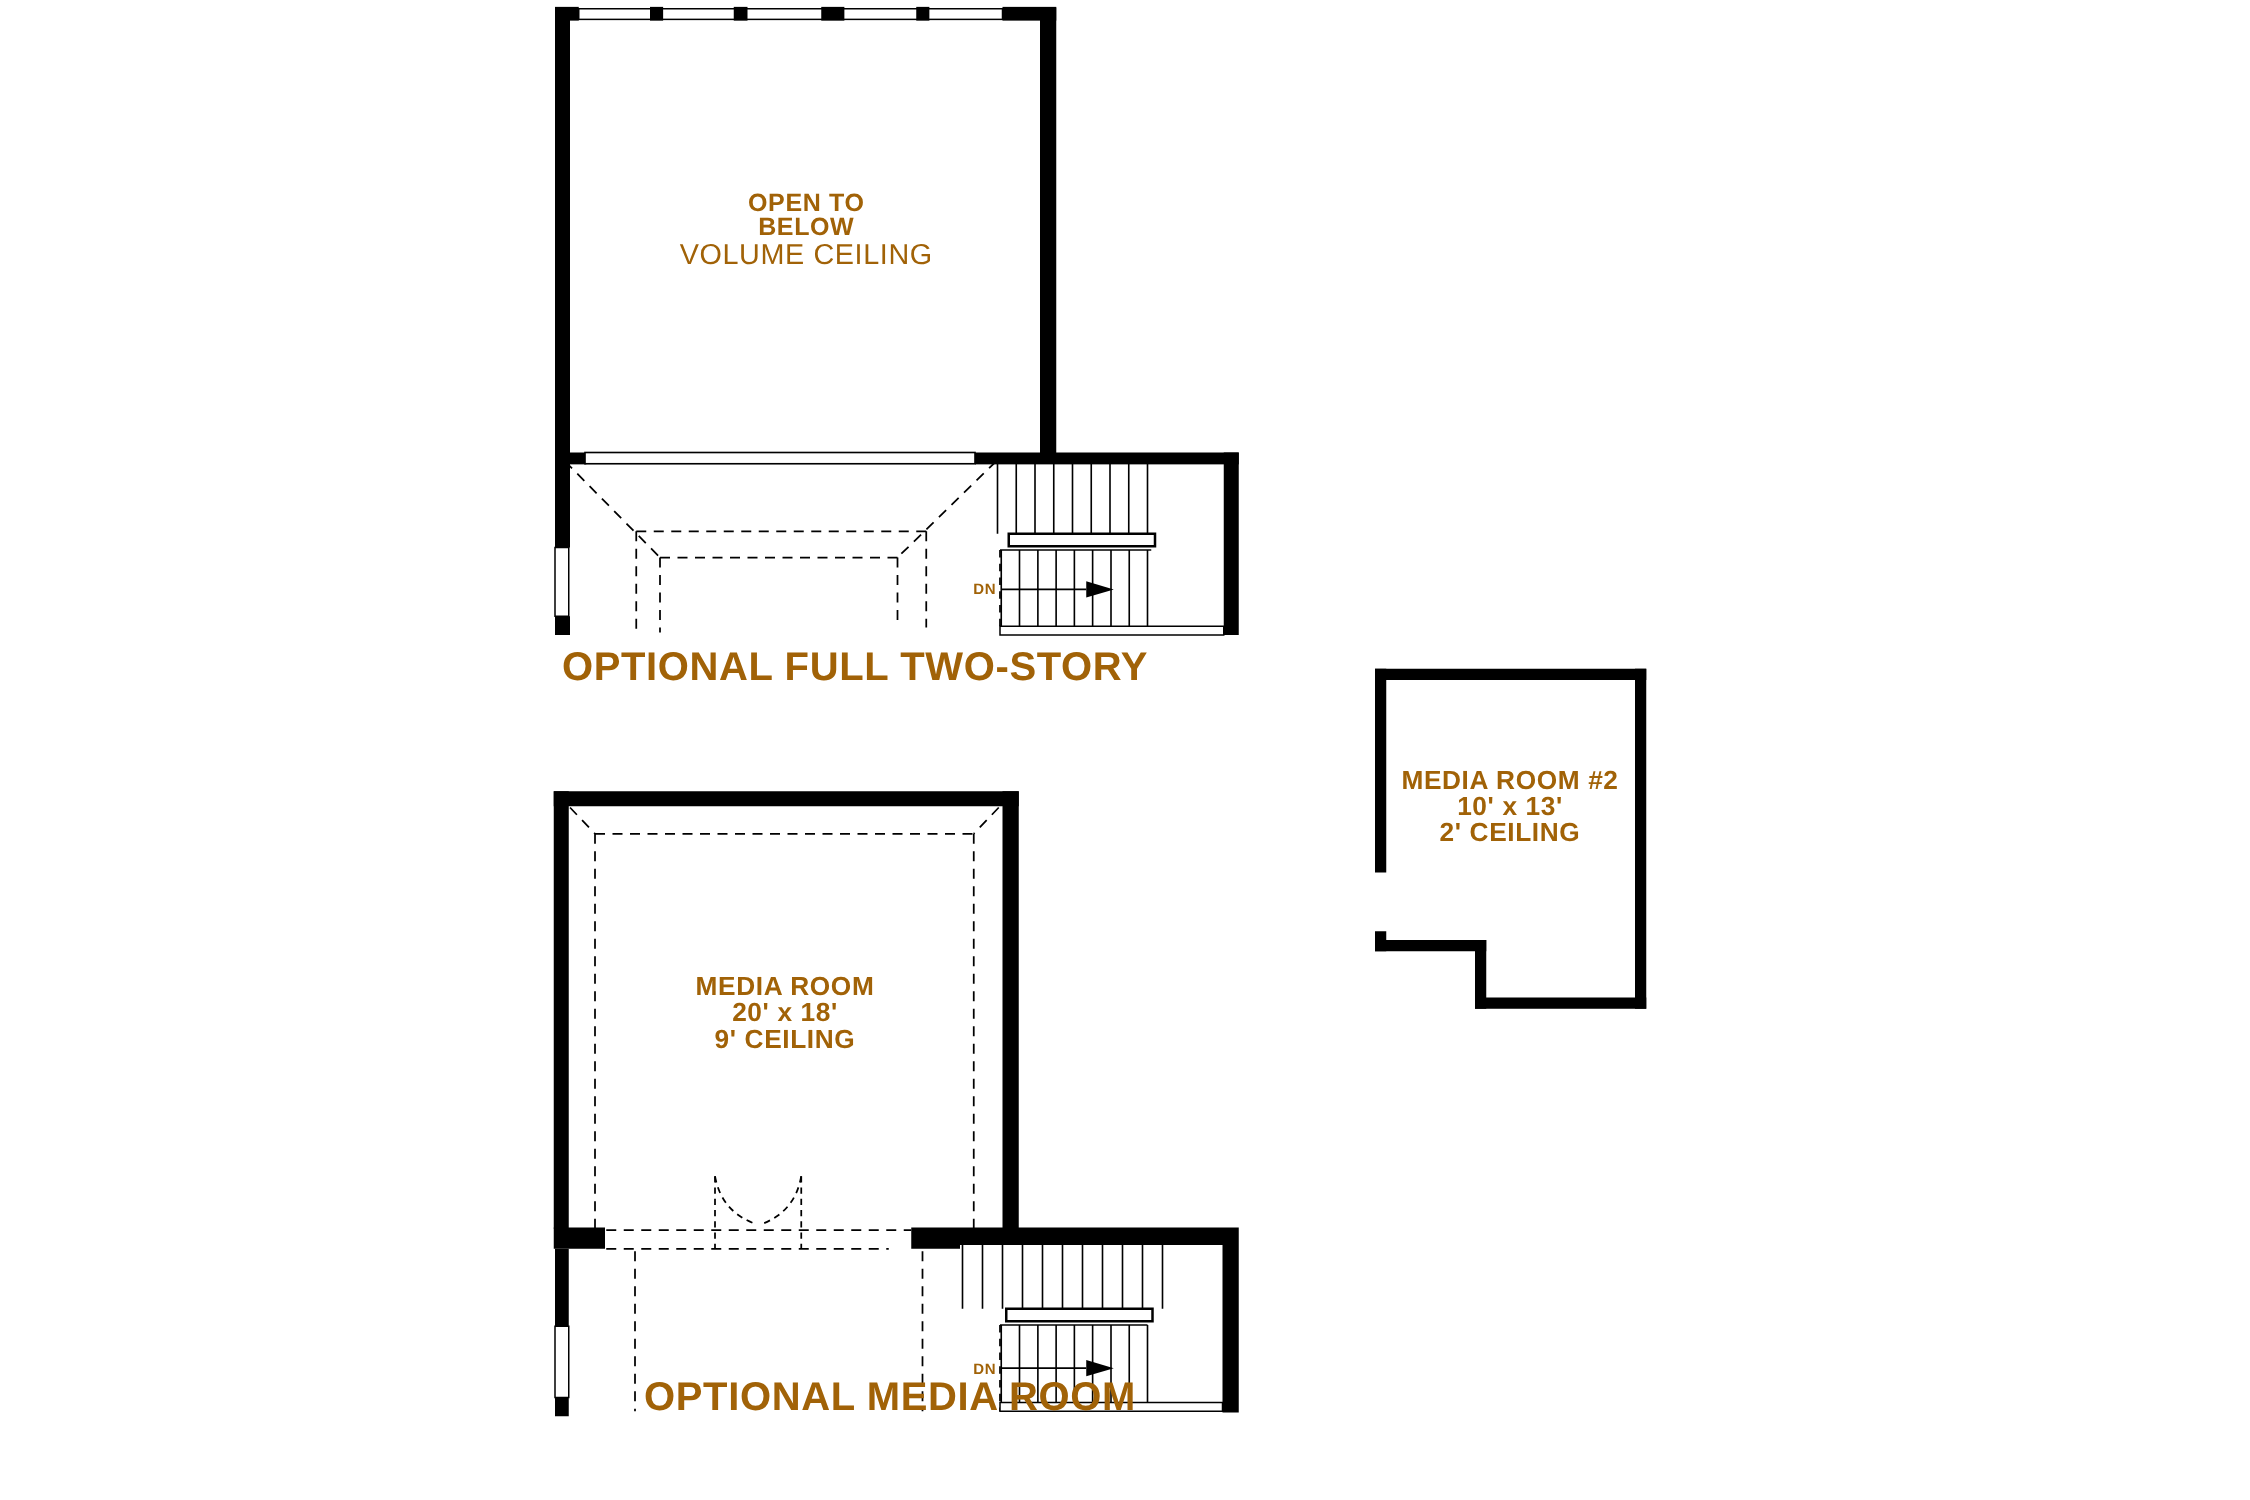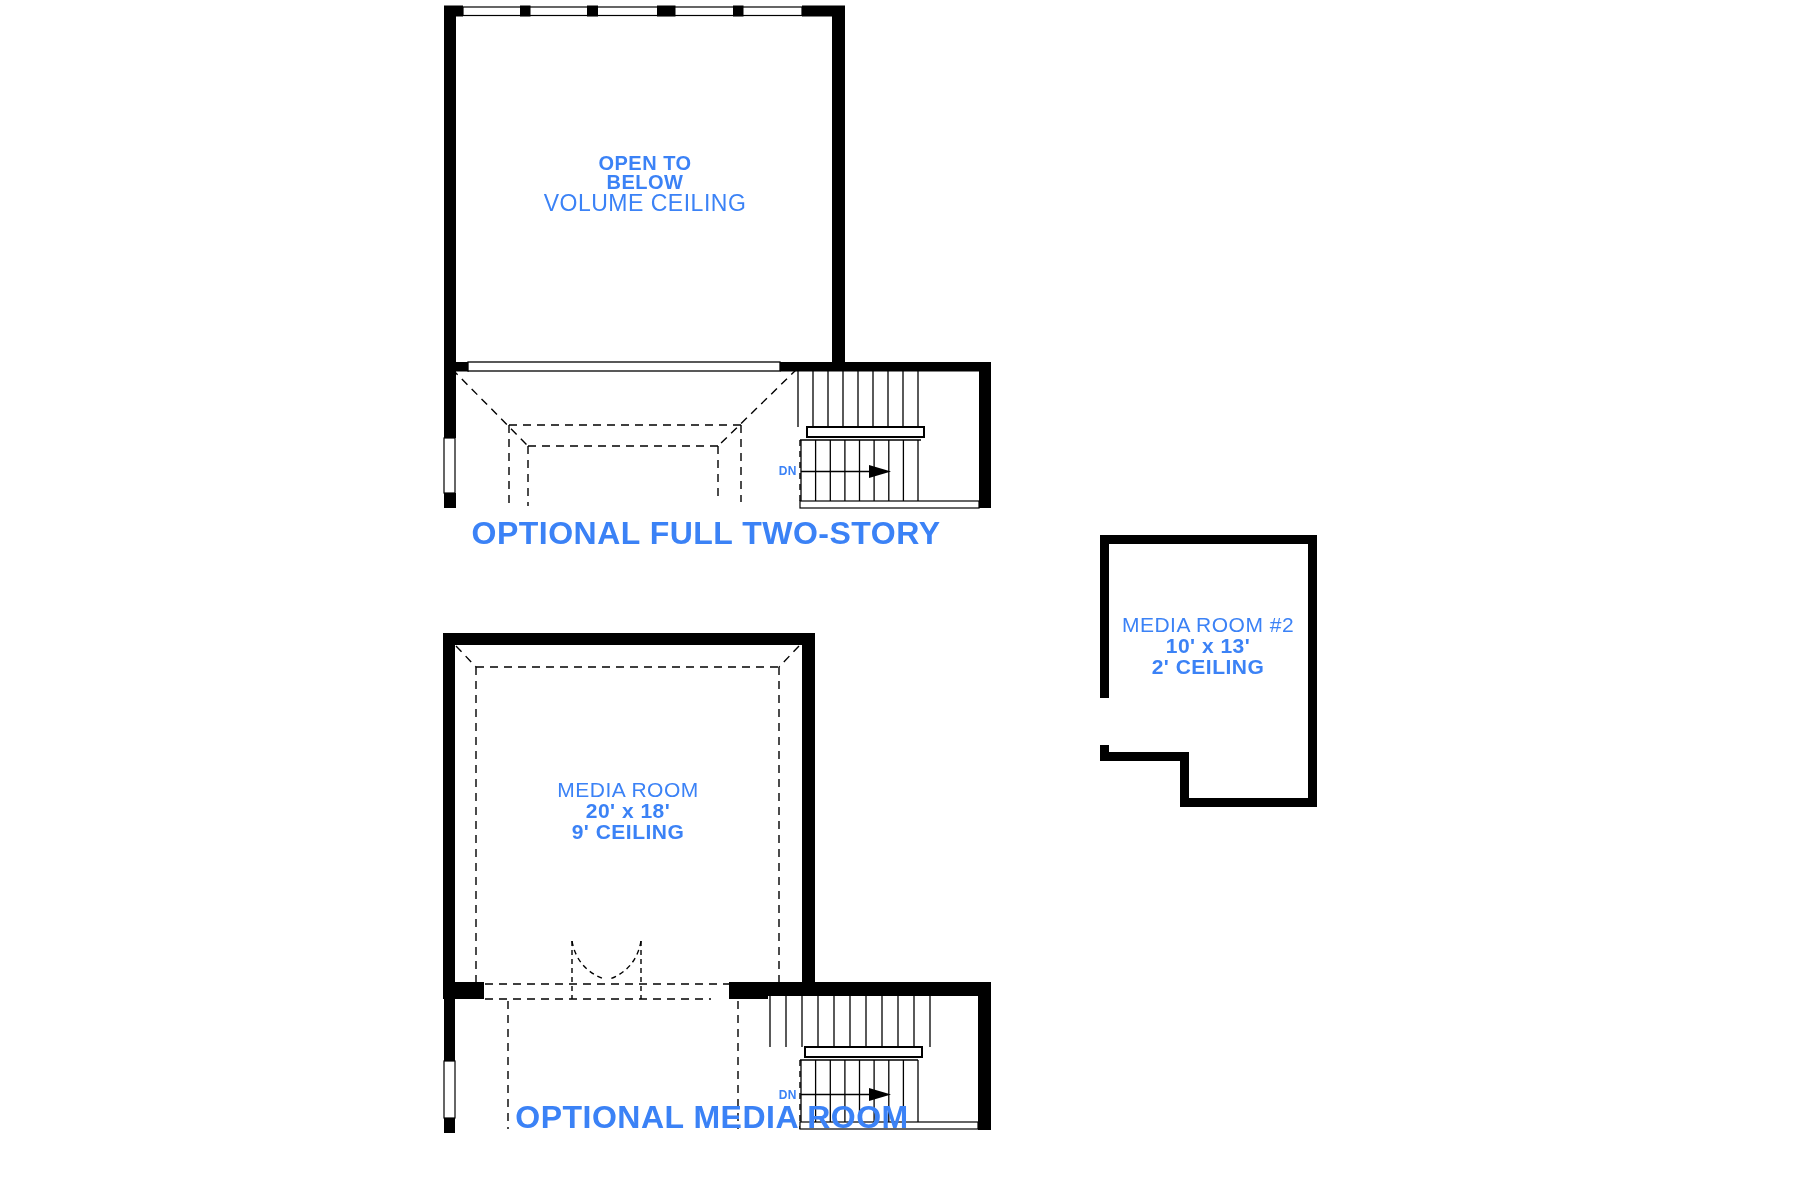--- a/index.html
+++ b/index.html
@@ -1,22 +1,22 @@
 <!DOCTYPE html>
 <html><head>
 <meta charset="utf-8">
 <style>
   html,body{margin:0;padding:0;background:#ffffff;}
   .page{
     position:relative;width:1800px;height:1200px;background:#ffffff;
-    font-family:"Liberation Sans", sans-serif;color:#3b82f6;overflow:hidden;
+    font-family:"Liberation Sans", sans-serif;color:#a16207;overflow:hidden;
   }
   .page svg{position:absolute;left:0;top:0;}
   .txt{position:absolute;transform:translateX(-50%);text-align:center;white-space:nowrap;}
-  .room-name{font-weight:normal;font-size:21px;line-height:21px;letter-spacing:.5px;}
+  .room-name{font-weight:bold;font-size:21px;line-height:21px;letter-spacing:.5px;}
   .room-name-sm{font-weight:bold;font-size:20px;line-height:19px;letter-spacing:.5px;}
   .room-sub{font-weight:bold;font-size:21px;line-height:21px;letter-spacing:.5px;}
   .room-sub-lg{font-weight:normal;font-size:23px;line-height:23px;letter-spacing:.5px;}
   .caption{font-weight:bold;font-size:32px;line-height:34px;letter-spacing:.5px;}
   .dn{position:absolute;font-size:12px;line-height:12px;transform:translateX(-100%);letter-spacing:.5px;font-weight:bold;}
 </style>
 </head>
 <body>
 
 <div class="page">
@@ -170,21 +170,21 @@
       <rect x="1100" y="745" width="9" height="16" fill="#000"></rect>
     </g>
   </svg>
 
   <div class="txt" style="left:645px;top:154px;">
     <div class="room-name-sm">OPEN TO</div>
     <div class="room-name-sm">BELOW</div>
     <div class="room-sub-lg">VOLUME CEILING</div>
   </div>
 
-  <div class="txt" style="left:706px;top:516px;">
+  <div class="txt" style="left:684px;top:516px;">
     <div class="caption">OPTIONAL FULL TWO-STORY</div>
   </div>
 
   <div class="txt" style="left:628px;top:779px;">
     <div class="room-name">MEDIA ROOM</div>
     <div class="room-sub">20' x 18'</div>
     <div class="room-sub">9' CEILING</div>
   </div>
 
   <div class="txt" style="left:712px;top:1100px;">

